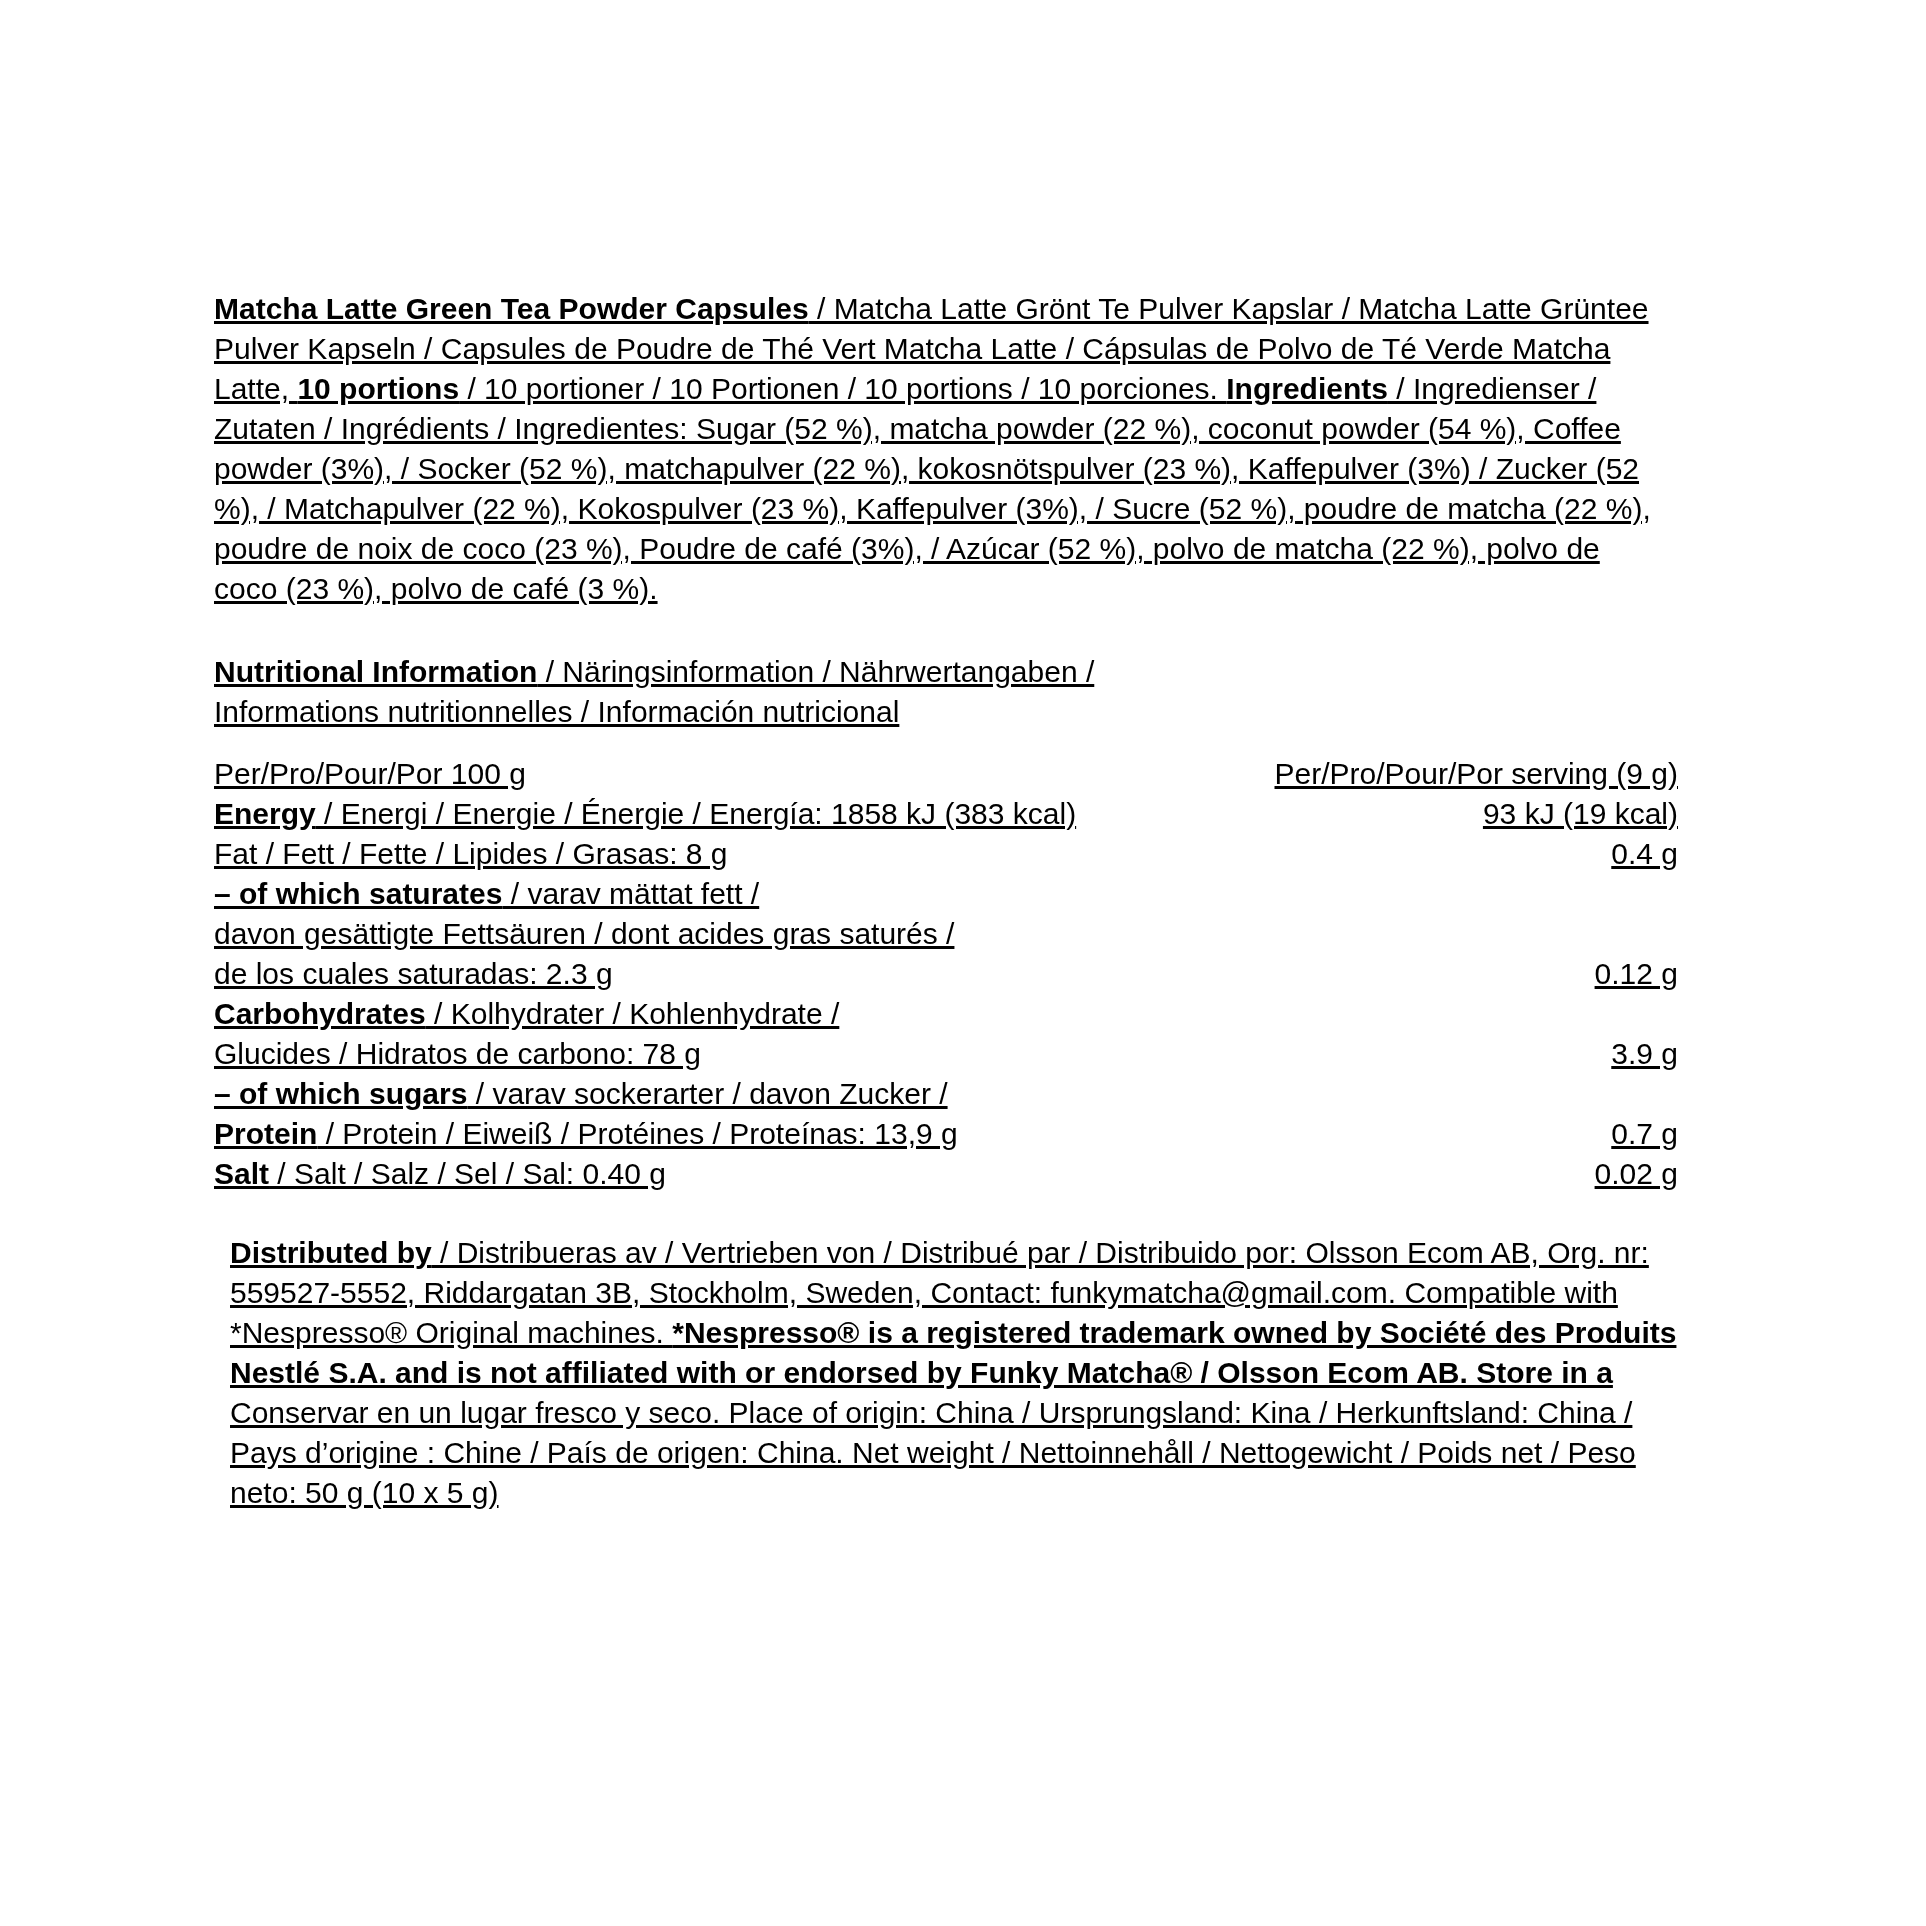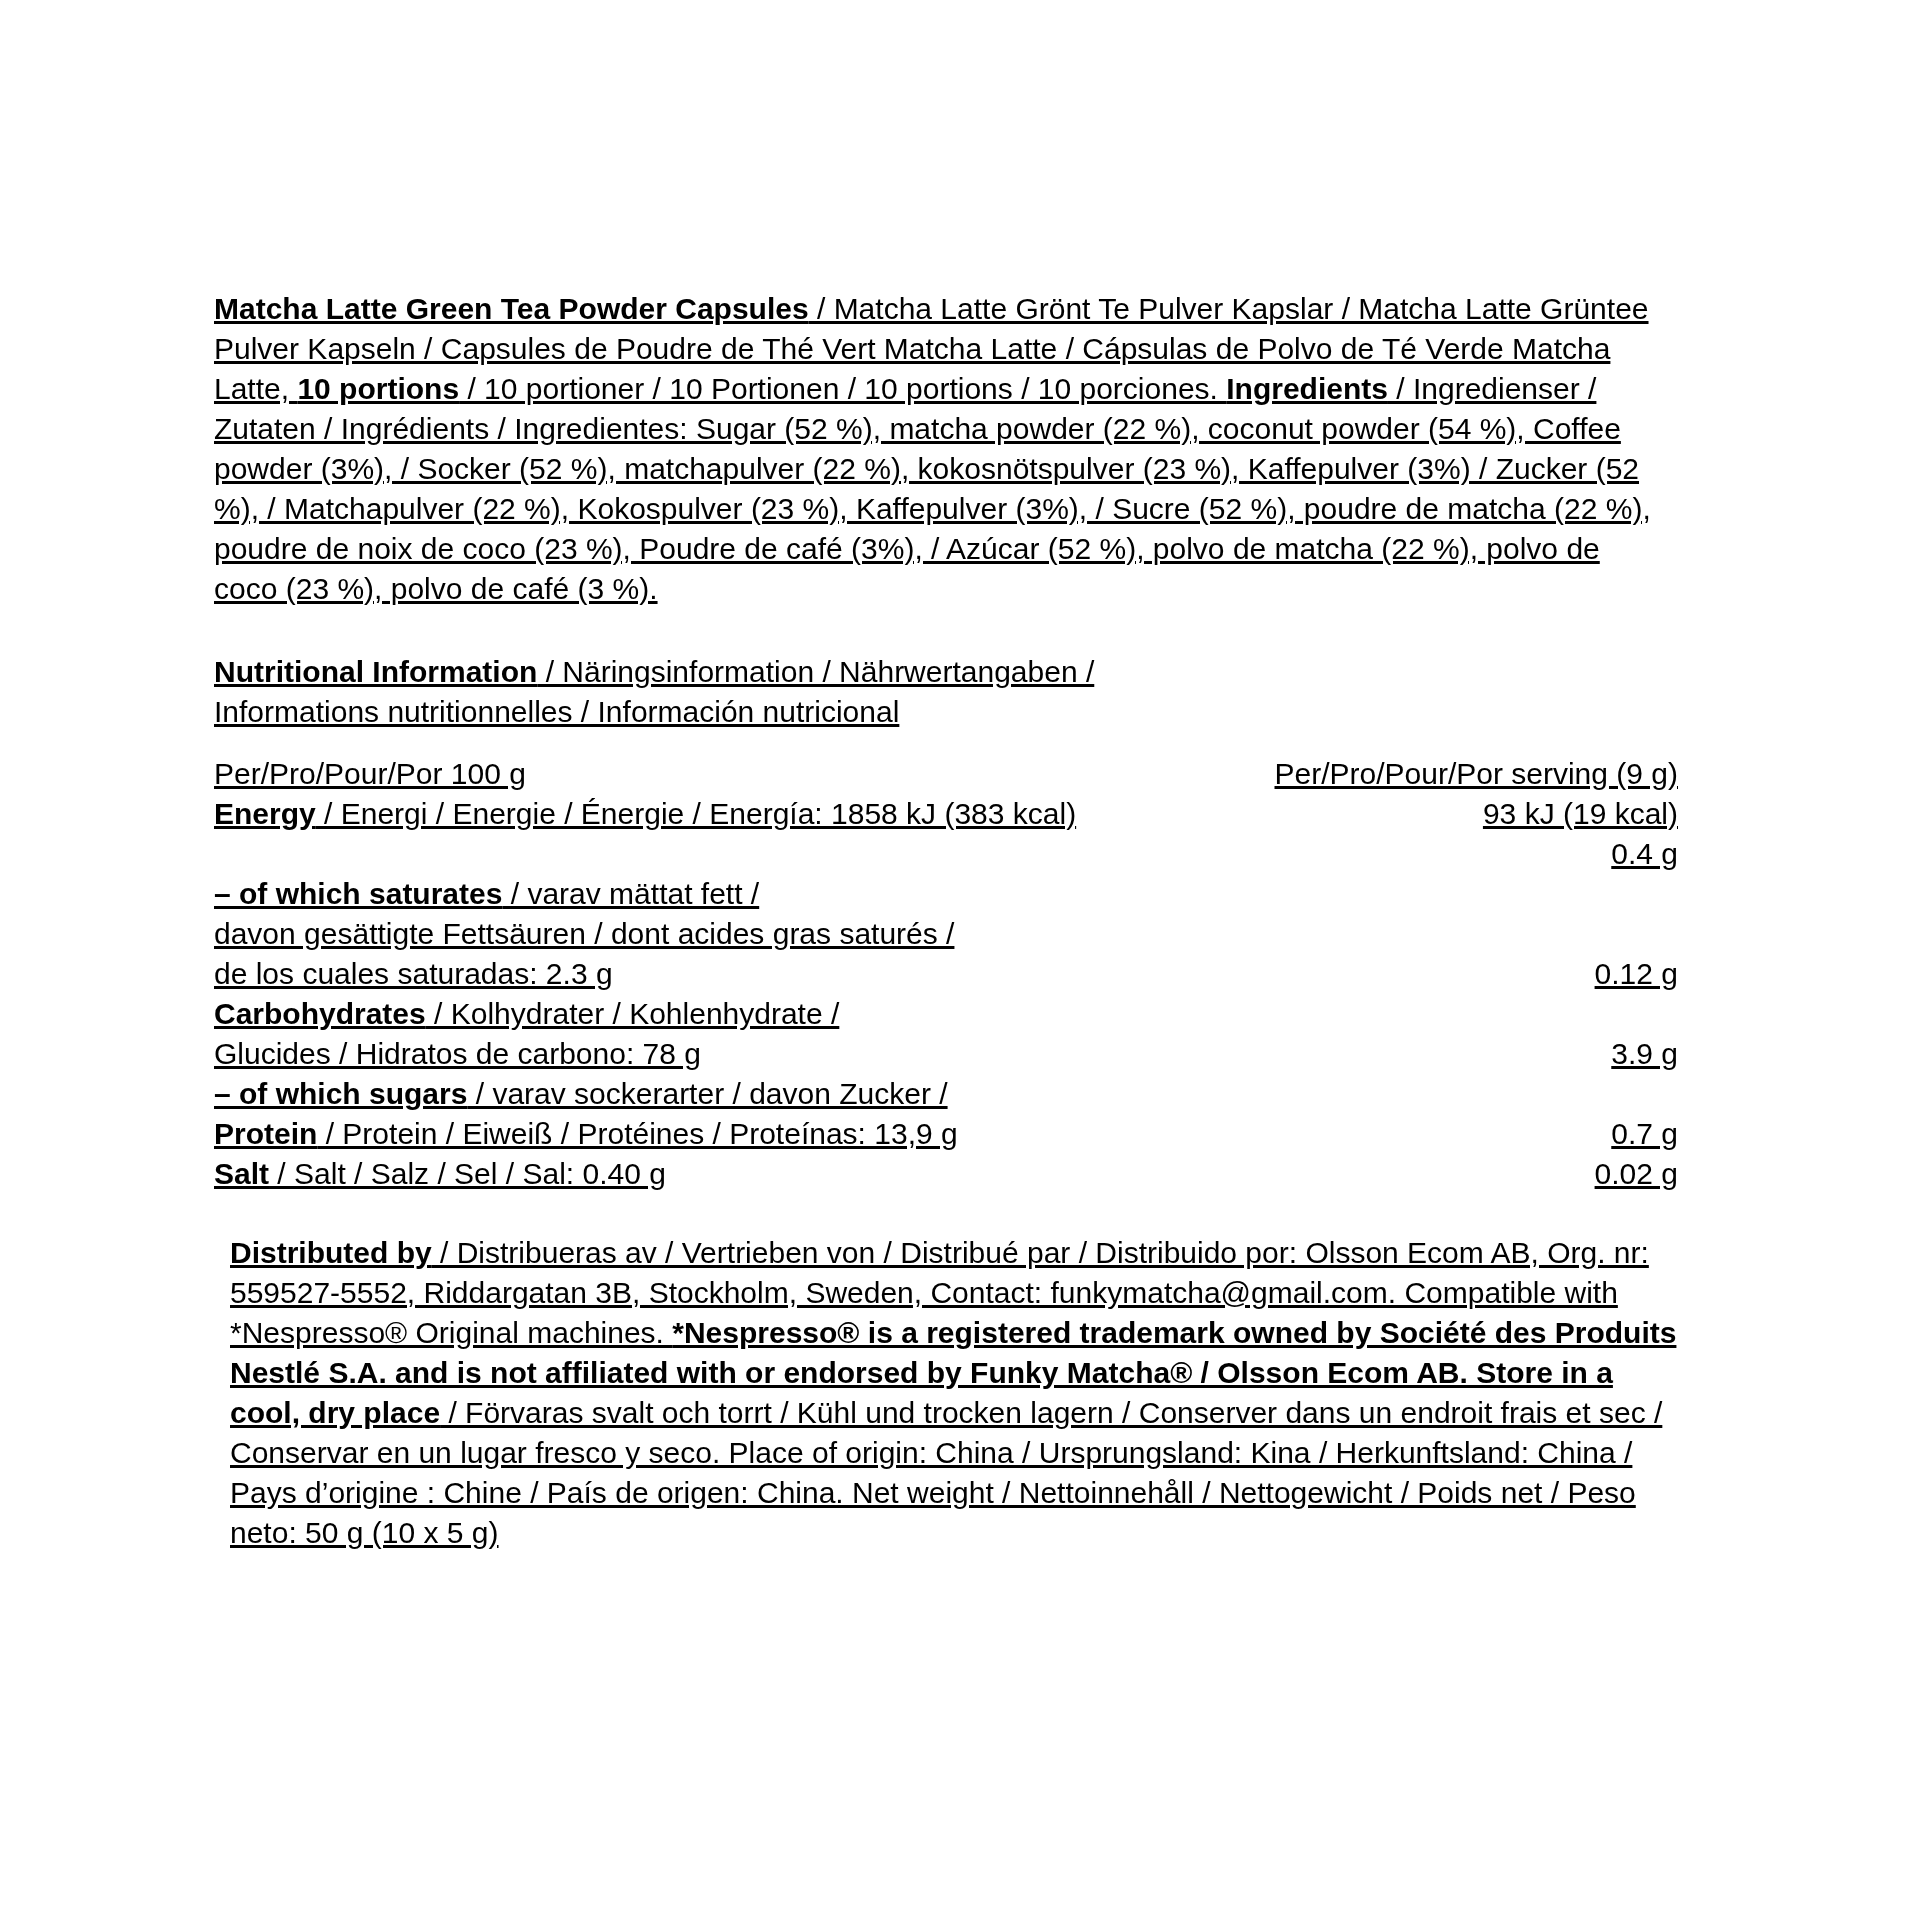--- a/index.html
+++ b/index.html
@@ -52,20 +52,21 @@
   <div class="section-table">
     <div class="line row">
       <span class="left"><span>Per/Pro/Pour/Por 100 g</span></span>
       <span class="right">Per/Pro/Pour/Por serving (9 g)</span>
     </div>
     <div class="line row">
       <span class="left"><span class="seg-bold">Energy</span><span> / Energi / Energie / Énergie / Energía: 1858 kJ (383 kcal)</span></span>
       <span class="right">93 kJ (19 kcal)</span>
     </div>
     <div class="line row">
+      <span class="left"><span>Fat / Fett / Fette / Lipides / Grasas: 8 g</span></span>
       <span class="right">0.4 g</span>
     </div>
     <div class="line row">
       <span class="left"><span class="seg-bold">– of which saturates</span><span> / varav mättat fett /</span></span>
       <span class="right"></span>
     </div>
     <div class="line row">
       <span class="left"><span>davon gesättigte Fettsäuren / dont acides gras saturés /</span></span>
       <span class="right"></span>
     </div>
@@ -93,20 +94,19 @@
       <span class="left"><span class="seg-bold">Salt</span><span> / Salt / Salz / Sel / Sal: 0.40 g</span></span>
       <span class="right">0.02 g</span>
     </div>
   </div>
 
   <div class="section-footer">
     <div class="line"><span class="seg-bold">Distributed by</span><span> / Distribueras av / Vertrieben von / Distribué par / Distribuido por: Olsson Ecom AB, Org. nr:</span></div>
     <div class="line"><span>559527-5552, Riddargatan 3B, Stockholm, Sweden, Contact: funkymatcha@gmail.com. Compatible with</span></div>
     <div class="line"><span>*Nespresso® Original machines. </span><span class="seg-bold">*Nespresso® is a registered trademark owned by Société des Produits</span></div>
     <div class="line"><span class="seg-bold">Nestlé S.A. and is not affiliated with or endorsed by Funky Matcha® / Olsson Ecom AB. Store in a</span></div>
-    <div class="line"><span class="seg-bold">cool, dry place</span><span> / Förvaras svalt och torrt / Kühl und trocken lagern / Conserver dans un endroit frais et sec /</span></div>
     <div class="line"><span>Conservar en un lugar fresco y seco. Place of origin: China / Ursprungsland: Kina / Herkunftsland: China /</span></div>
     <div class="line"><span>Pays d’origine : Chine / País de origen: China. Net weight / Nettoinnehåll / Nettogewicht / Poids net / Peso</span></div>
     <div class="line"><span>neto: 50 g (10 x 5 g)</span></div>
   </div>
 
 </div>
 
 
 </body></html>

